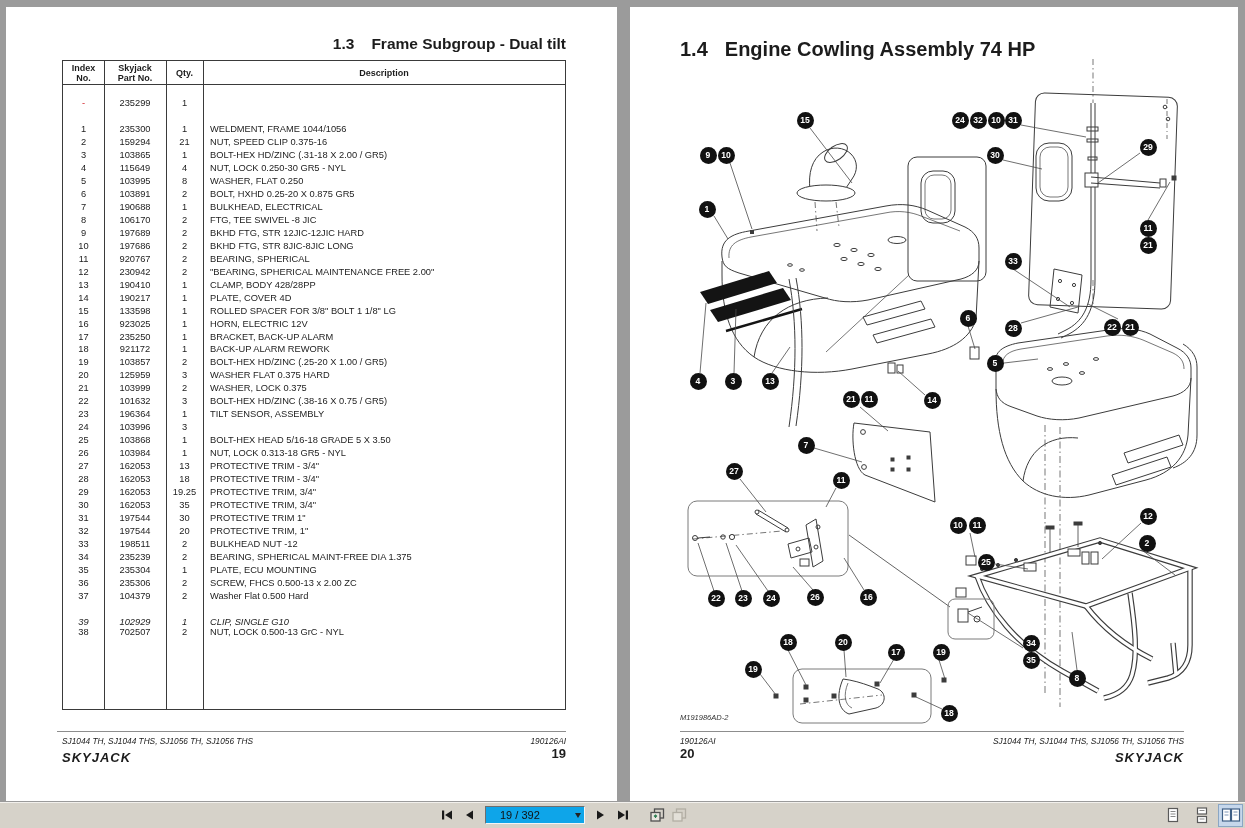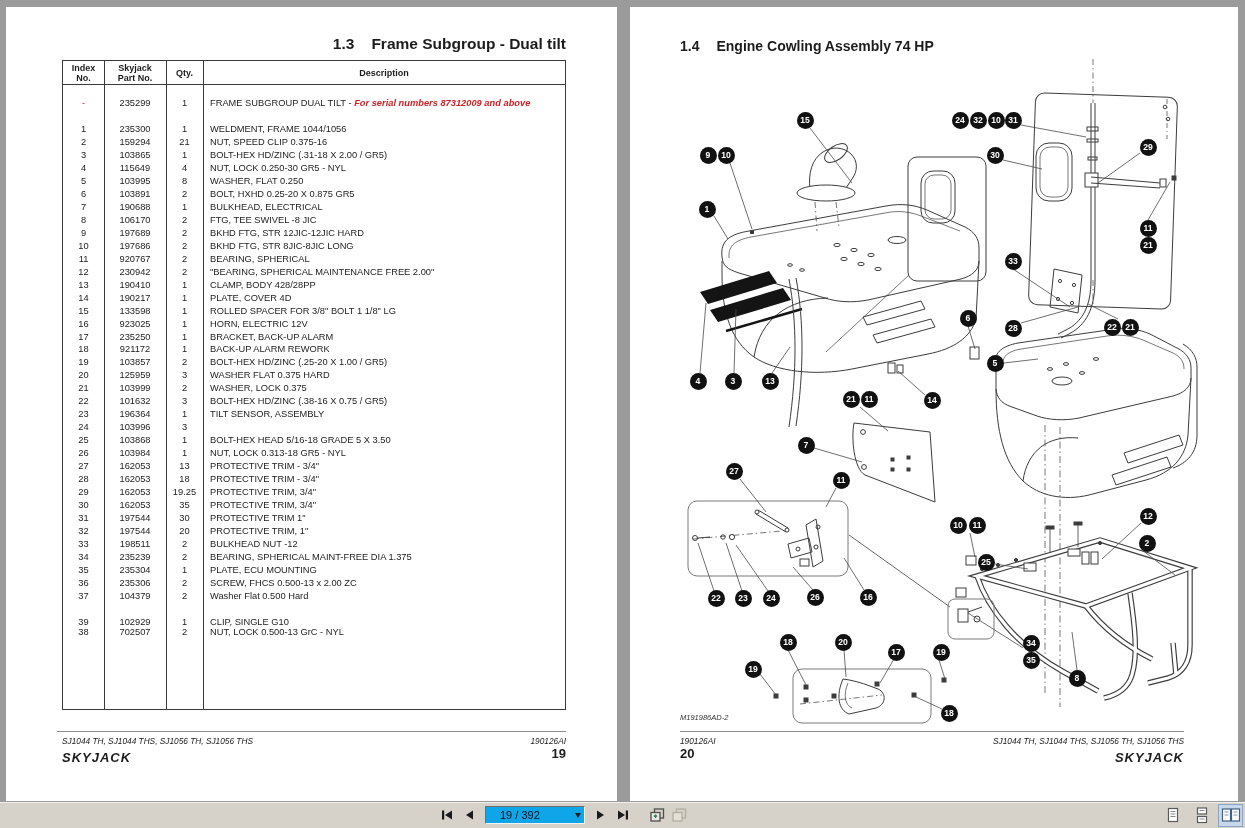--- a/index.html
+++ b/index.html
@@ -33,21 +33,21 @@
 
   .foot-line { position:absolute; top:724px; height:1px; background:#8d8d8d; }
   .fl-left  { left:51px; width:509px; }
   .fl-right { left:50px; right:54px; }
   .foot-models { position:absolute; top:729px; font-size:8.3px; font-style:italic; white-space:nowrap; }
   .foot-doc    { position:absolute; top:729px; font-size:8.3px; font-style:italic; }
   .foot-page   { position:absolute; top:739px; font-size:13px; font-weight:bold; }
   .skyjack-logo { position:absolute; top:743px; font-size:13px; font-weight:800; letter-spacing:1px; font-style:italic; }
 
   
-  .rp-title { position:absolute; top:31px; left:50px; font-size:14px; font-weight:bold; white-space:nowrap; }
+  .rp-title { position:absolute; top:31px; left:50px; font-size:20px; font-weight:bold; white-space:nowrap; }
   .rp-title .tnum { margin-right:17px; }
   .figure-ref { position:absolute; left:50px; top:706px; font-size:7.5px; font-style:italic; color:#333; }
 
   .diagram { position:absolute; left:0; top:0; width:608px; height:794px; }
   .diagram svg { position:absolute; left:0; top:0; }
   .balloon { position:absolute; width:17px; height:17px; border-radius:50%; background:#111111; color:#fff;
              font-size:8.6px; font-weight:bold; text-align:center; line-height:17px; }
 
   
   .toolbar { position:absolute; left:0; right:0; bottom:0; height:27px; background:#d6d2c9;
@@ -93,21 +93,20 @@
       <div class="hcell h-desc">
         <span>Description</span>
           <span></span>
       </div>
     </div>
     <div class="tbody" id="tbody">
       <div class="trow intro-row">
         <span class="tcell c-index red-dash">-</span>
         <span class="tcell c-part">235299</span>
         <span class="tcell c-qty">1</span>
-        <span class="tcell c-desc"><span>FRAME SUBGROUP DUAL TILT - </span><span class="red-note">For serial numbers 87312009 and above</span></span>
       </div>
     <div class="trow" style="top: 38px;">
           <span class="tcell c-index">1</span>
           <span class="tcell c-part">235300</span>
           <span class="tcell c-qty">1</span>
           <span class="tcell c-desc">WELDMENT, FRAME 1044/1056</span>
         </div>
         <div class="trow" style="top: 50.97px;">
           <span class="tcell c-index">2</span>
           <span class="tcell c-part">159294</span>
@@ -322,21 +321,21 @@
           <span class="tcell c-part">104379</span>
           <span class="tcell c-qty">2</span>
           <span class="tcell c-desc">Washer Flat 0.500 Hard</span>
         </div>
         <div class="trow" style="top: 541px;">
           <span class="tcell c-index">38</span>
           <span class="tcell c-part">702507</span>
           <span class="tcell c-qty">2</span>
           <span class="tcell c-desc">NUT, LOCK 0.500-13 GrC - NYL</span>
         </div>
-        <div class="trow" style="top: 530.86px;">
+        <div class="trow" style="top: 530.86px; font-style: italic;">
           <span class="tcell c-index">39</span>
           <span class="tcell c-part">102929</span>
           <span class="tcell c-qty">1</span>
           <span class="tcell c-desc">CLIP, SINGLE G10</span>
         </div>
       </div>
   </div>
 
   <div class="foot-line fl-left"></div>
   <div class="foot-models" style="left:56px;">SJ1044 TH, SJ1044 THS, SJ1056 TH, SJ1056 THS</div>

